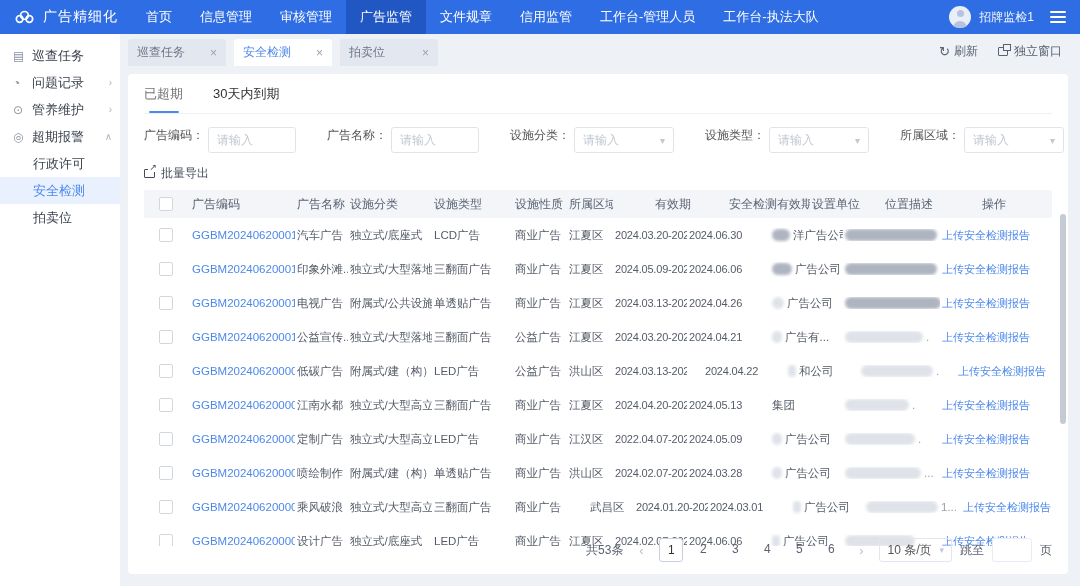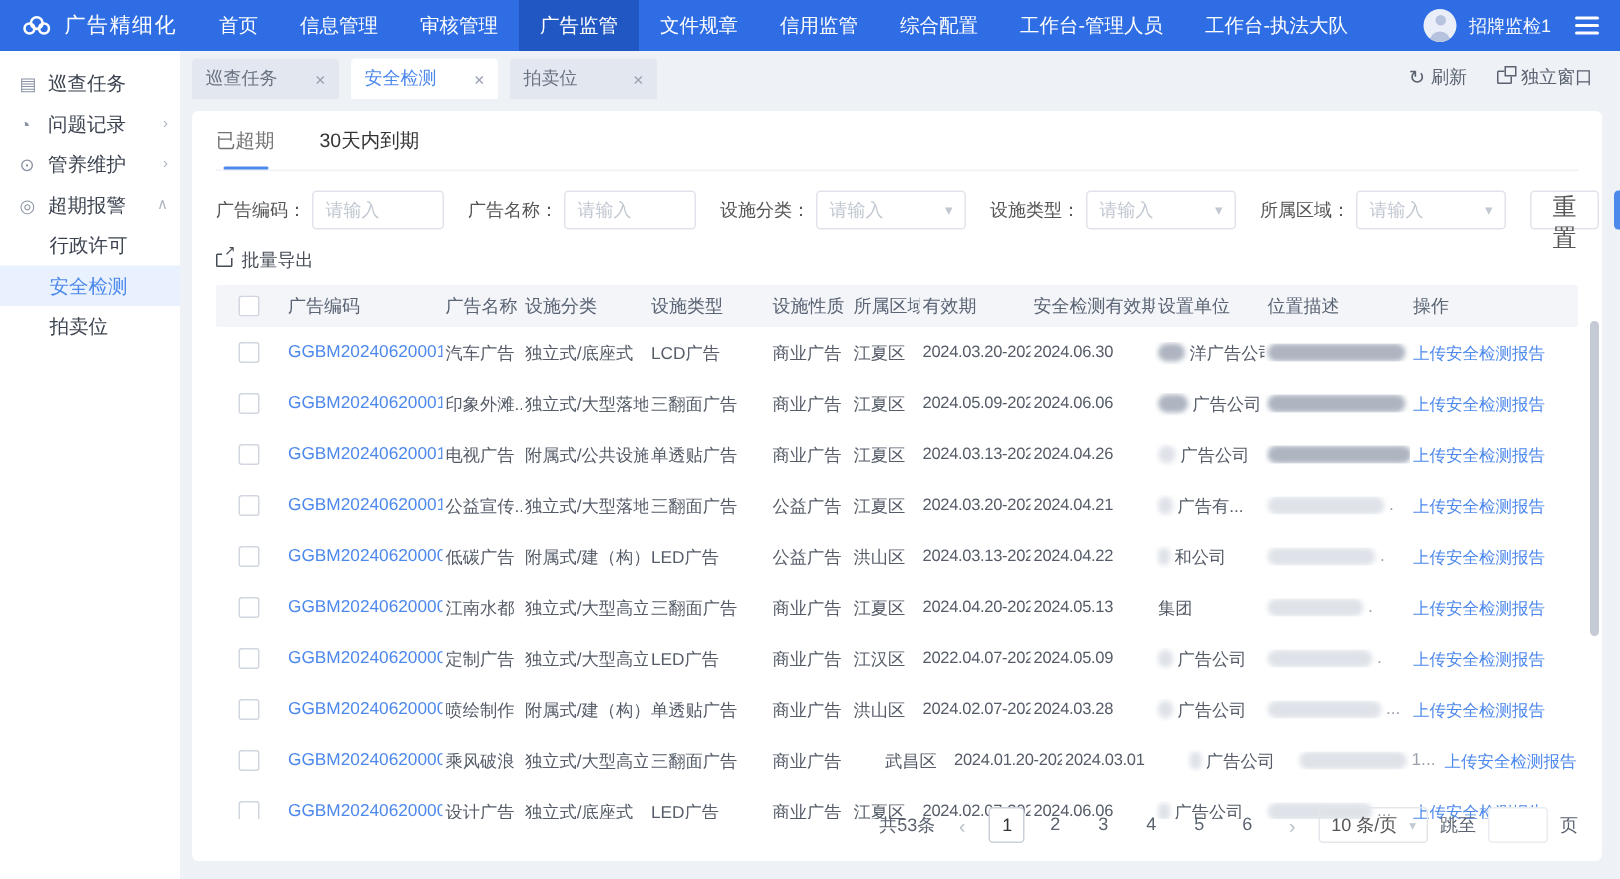--- a/index.html
+++ b/index.html
@@ -43,21 +43,21 @@
 
   
   .card { position:absolute; left:128px; top:74px; right:12px; bottom:12px; background:#fff; border-radius:4px; padding:0 16px; }
   .subtabs { height:40px; border-bottom:1px solid #f0f1f4; display:flex; gap:30px; align-items:center; }
   .subtab { font-size:13px; color:#333; position:relative; height:100%; display:flex; align-items:center; cursor:pointer; }
   .subtab.active { color:#737373; }
   .subtab.active::after { content:''; position:absolute; bottom:0; left:50%; transform:translateX(-50%); width:30px; height:2px; border-radius:1px; background:#4d88ec; }
 
   
   .filters { display:flex; align-items:center; margin-top:13px; font-size:12px; color:#555; }
-  .f-item { display:flex; align-items:center; margin-right:16px; }
+  .f-item { display:flex; align-items:flex-start; margin-right:31px; }
   .f-label { margin-right:4px; white-space:nowrap; }
   .f-input { width:88px; height:26px; border:1px solid #e0e4ea; border-radius:3px; padding:0 8px; font-size:12px; color:#333; outline:none; font-family:inherit; }
   .f-input::placeholder { color:#c2c8d1; }
   .f-select { width:100px; height:26px; border:1px solid #e0e4ea; border-radius:3px; display:flex; align-items:center; justify-content:space-between; padding:0 8px; color:#c2c8d1; cursor:pointer; background:#fff; }
   .f-arrow { color:#c2c8d1; font-size:10px; }
   .f-buttons { margin-left:auto; display:flex; gap:10px; }
   .btn { height:26px; border-radius:3px; font-size:16px; padding:0 14px; cursor:pointer; font-family:inherit; }
   .btn-reset { border:1px solid #e0e4ea; background:#fff; color:#555; }
   .btn-search { border:none; background:#4d88ec; color:#fff; }
 
@@ -103,21 +103,20 @@
     </svg>
     <span class="logo-title">广告精细化</span>
   </div>
   <div class="nav-menu" id="nav-menu">
       <div class="nav-item">首页</div>
       <div class="nav-item">信息管理</div>
       <div class="nav-item">审核管理</div>
       <div class="nav-item active">广告监管</div>
       <div class="nav-item">文件规章</div>
       <div class="nav-item">信用监管</div>
-      <div class="nav-item">综合配置</div>
       <div class="nav-item">工作台-管理人员</div>
       <div class="nav-item">工作台-执法大队</div>
     </div>
   <div class="nav-right">
     <span class="avatar"></span>
     <span class="username">招牌监检1</span>
     <span class="hamburger">
         <i></i>
         <i></i>
         <i></i>
@@ -233,21 +232,21 @@
     <div class="tbl-head" id="tbl-head">
         <div class="td " style="width: 46px;">
           <span class="cb"></span>
         </div>
         <div class="td " style="width: 105px;">广告编码</div>
         <div class="td " style="width: 53px;">广告名称</div>
         <div class="td " style="width: 84px;">设施分类</div>
         <div class="td " style="width: 81px;">设施类型</div>
         <div class="td " style="width: 54px;">设施性质</div>
         <div class="td " style="width: 46px;">所属区域</div>
-        <div class="td " style="width: 74px;">有效期</div>
+        <div class="td " style="width: 74px; margin-left: 40px;">有效期</div>
         <div class="td " style="width: 83px;">安全检测有效期至</div>
         <div class="td " style="width: 73px;">设置单位</div>
         <div class="td " style="width: 97px;">位置描述</div>
         <div class="td " style="width: 112px;">操作</div>
       </div>
     <div id="tbl-body">
         <div class="tbl-row">
           <div class="td " style="width: 46px;">
             <span class="cb"></span>
           </div>
@@ -315,21 +314,21 @@
           <div class="td " style="width: 46px;">
             <span class="cb"></span>
           </div>
           <div class="td " style="width: 105px;"><span class="code">GGBM202406200009</span></div>
           <div class="td " style="width: 53px;">低碳广告</div>
           <div class="td " style="width: 84px;">附属式/建（构）...</div>
           <div class="td " style="width: 81px;">LED广告</div>
           <div class="td " style="width: 54px;">公益广告</div>
           <div class="td " style="width: 46px;">洪山区</div>
           <div class="td date" style="width: 74px;">2024.03.13-202...</div>
-          <div class="td date" style="width: 83px;">2024.04.22</div>
+          <div class="td date" style="width: 83px; margin-left: 16px;">2024.04.22</div>
           <div class="td " style="width: 73px;"><span class="blob" style="width: 8px;"></span>和公司</div>
           <div class="td " style="width: 97px;"><span class="blob" style="width: 72px;"></span><span class="loc-suf">.</span></div>
           <div class="td " style="width: 112px;"><span class="action-link">上传安全检测报告</span></div>
         </div>
         <div class="tbl-row">
           <div class="td " style="width: 46px;">
             <span class="cb"></span>
           </div>
           <div class="td " style="width: 105px;"><span class="code">GGBM202406200008</span></div>
           <div class="td " style="width: 53px;">江南水都</div>

